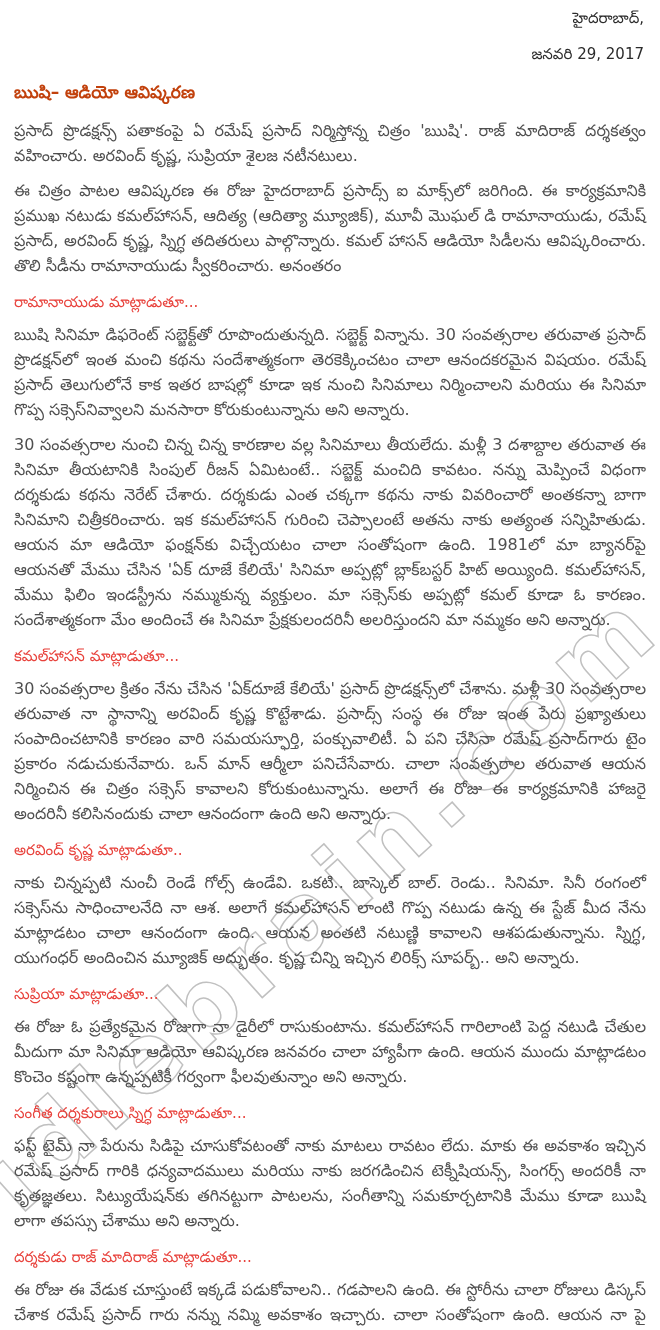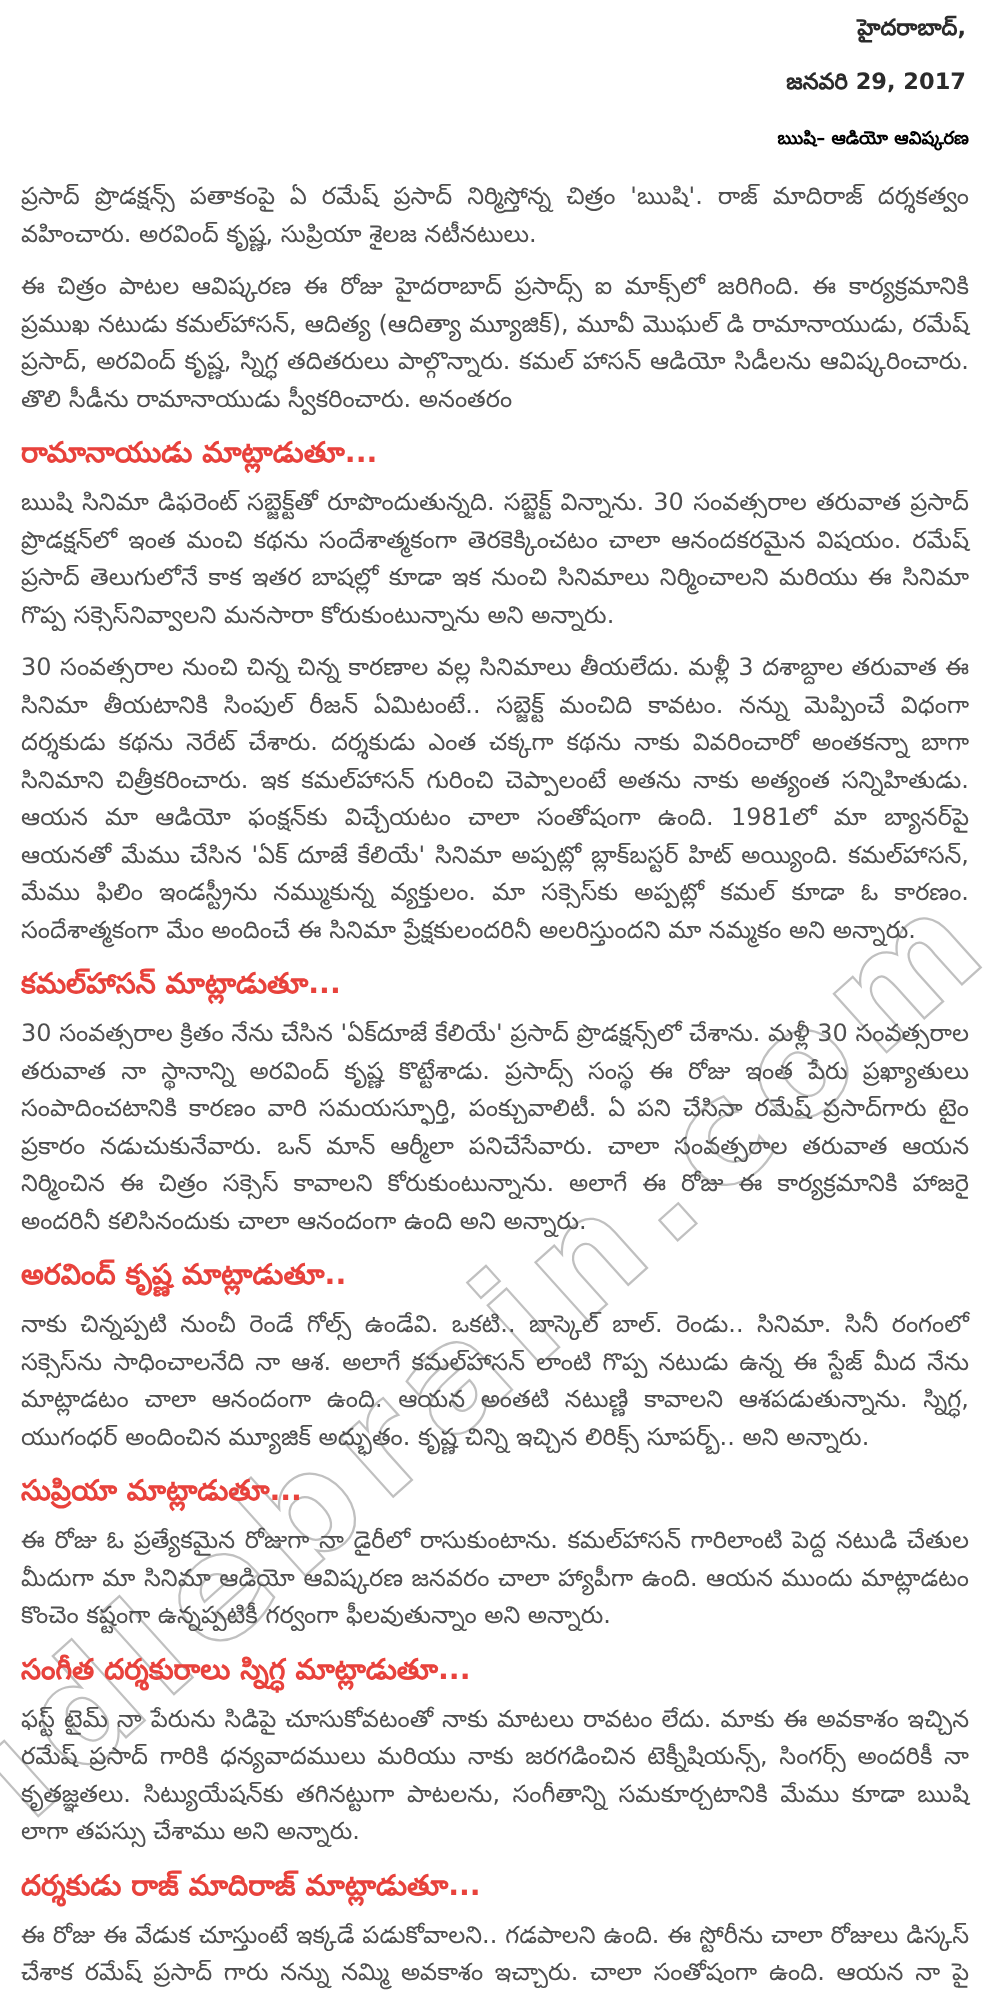--- a/index.html
+++ b/index.html
@@ -39,41 +39,40 @@
   }
   .dateline {
     text-align: right;
     color: #2b2b2b;
     font-size: 15px;
     padding-right: 2px;
   }
   .dateline-line {
     margin: 0 0 16px 0;
     line-height: 20px;
-    font-weight: bold;
   }
   .title {
-    text-align: right;
-    color: #000000;
-    font-size: 12px;
+    text-align: left;
+    color: #c2410c;
+    font-size: 17px;
     font-weight: bold;
     margin: 8px 0 14px 0;
     line-height: 24px;
   }
   .body-para {
     color: #4f4f4f;
     font-size: 16px;
     line-height: 25px;
     text-align: justify;
     margin: 0 0 10px 0;
   }
   .section-heading {
     color: #e8423c;
-    font-size: 19px;
-    font-weight: bold;
+    font-size: 15px;
+    font-weight: normal;
     margin: 14px 0 10px 0;
     line-height: 20px;
   }
 </style>
 </head>
 <body>
 
 <div class="page">
 
   <div class="watermark">idlebrain.com</div>

